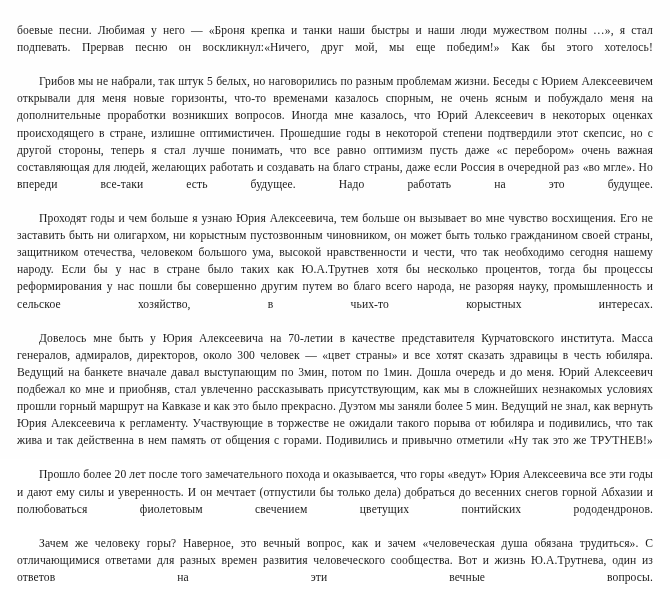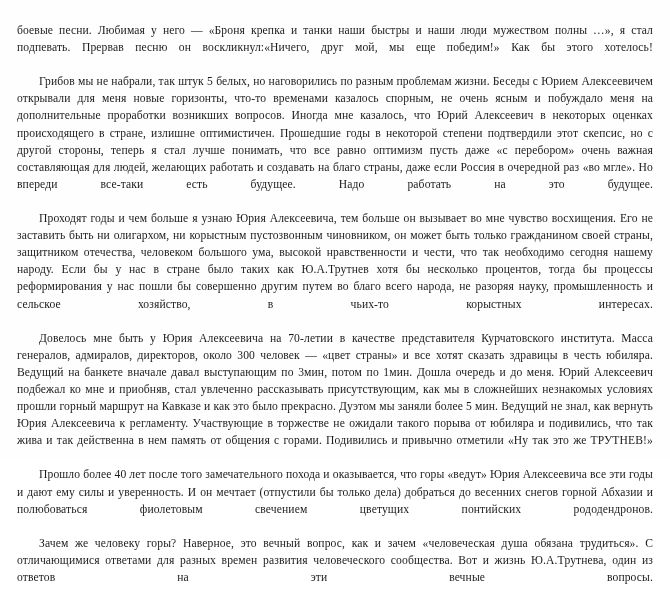--- a/index.html
+++ b/index.html
@@ -52,20 +52,20 @@
   <div class="doc-body">
 
     <p class="para no-indent">боевые песни. Любимая у него — «Броня крепка и танки наши быстры и наши люди мужеством полны …», я стал подпевать. Прервав песню он воскликнул:«Ничего, друг мой, мы еще победим!» Как бы этого хотелось!</p>
 
     <p class="para">Грибов мы не набрали, так штук 5 белых, но наговорились по разным проблемам жизни. Беседы с Юрием Алексеевичем открывали для меня новые горизонты, что-то временами казалось спорным, не очень ясным и побуждало меня на дополнительные проработки возникших вопросов. Иногда мне казалось, что Юрий Алексеевич в некоторых оценках происходящего в стране, излишне оптимистичен. Прошедшие годы в некоторой степени подтвердили этот скепсис, но с другой стороны, теперь я стал лучше понимать, что все равно оптимизм пусть даже «с перебором» очень важная составляющая для людей, желающих работать и создавать на благо страны, даже если Россия в очередной раз «во мгле». Но впереди все-таки есть будущее. Надо работать на это будущее.</p>
 
     <p class="para">Проходят годы и чем больше я узнаю Юрия Алексеевича, тем больше он вызывает во мне чувство восхищения. Его не заставить быть ни олигархом, ни корыстным пустозвонным чиновником, он может быть только гражданином своей страны, защитником отечества, человеком большого ума, высокой нравственности и чести, что так необходимо сегодня нашему народу. Если бы у нас в стране было таких как Ю.А.Трутнев хотя бы несколько процентов, тогда бы процессы реформирования у нас пошли бы совершенно другим путем во благо всего народа, не разоряя науку, промышленность и сельское хозяйство, в чьих-то корыстных интересах.</p>
 
     <p class="para">Довелось мне быть у Юрия Алексеевича на 70-летии в качестве представителя Курчатовского института. Масса генералов, адмиралов, директоров, около 300 человек — «цвет страны» и все хотят сказать здравицы в честь юбиляра. Ведущий на банкете вначале давал выступающим по 3мин, потом по 1мин. Дошла очередь и до меня. Юрий Алексеевич подбежал ко мне и приобняв, стал увлеченно рассказывать присутствующим, как мы в сложнейших незнакомых условиях прошли горный маршрут на Кавказе и как это было прекрасно. Дуэтом мы заняли более 5 мин. Ведущий не знал, как вернуть Юрия Алексеевича к регламенту. Участвующие в торжестве не ожидали такого порыва от юбиляра и подивились, что так жива и так действенна в нем память от общения с горами. Подивились и привычно отметили «Ну так это же ТРУТНЕВ!»</p>
 
-    <p class="para">Прошло более 40 лет после того замечательного похода и оказывается, что горы «ведут» Юрия Алексеевича все эти годы и дают ему силы и уверенность. И он мечтает (отпустили бы только дела) добраться до весенних снегов горной Абхазии и полюбоваться фиолетовым свечением цветущих понтийских рододендронов.</p>
+    <p class="para">Прошло более 20 лет после того замечательного похода и оказывается, что горы «ведут» Юрия Алексеевича все эти годы и дают ему силы и уверенность. И он мечтает (отпустили бы только дела) добраться до весенних снегов горной Абхазии и полюбоваться фиолетовым свечением цветущих понтийских рододендронов.</p>
 
 
     <p class="para">Зачем же человеку горы? Наверное, это вечный вопрос, как и зачем «человеческая душа обязана трудиться». С отличающимися ответами для разных времен развития человеческого сообщества. Вот и жизнь Ю.А.Трутнева, один из ответов на эти вечные вопросы.</p>
 
   </div>
 
 </div>
 
 </body></html>

